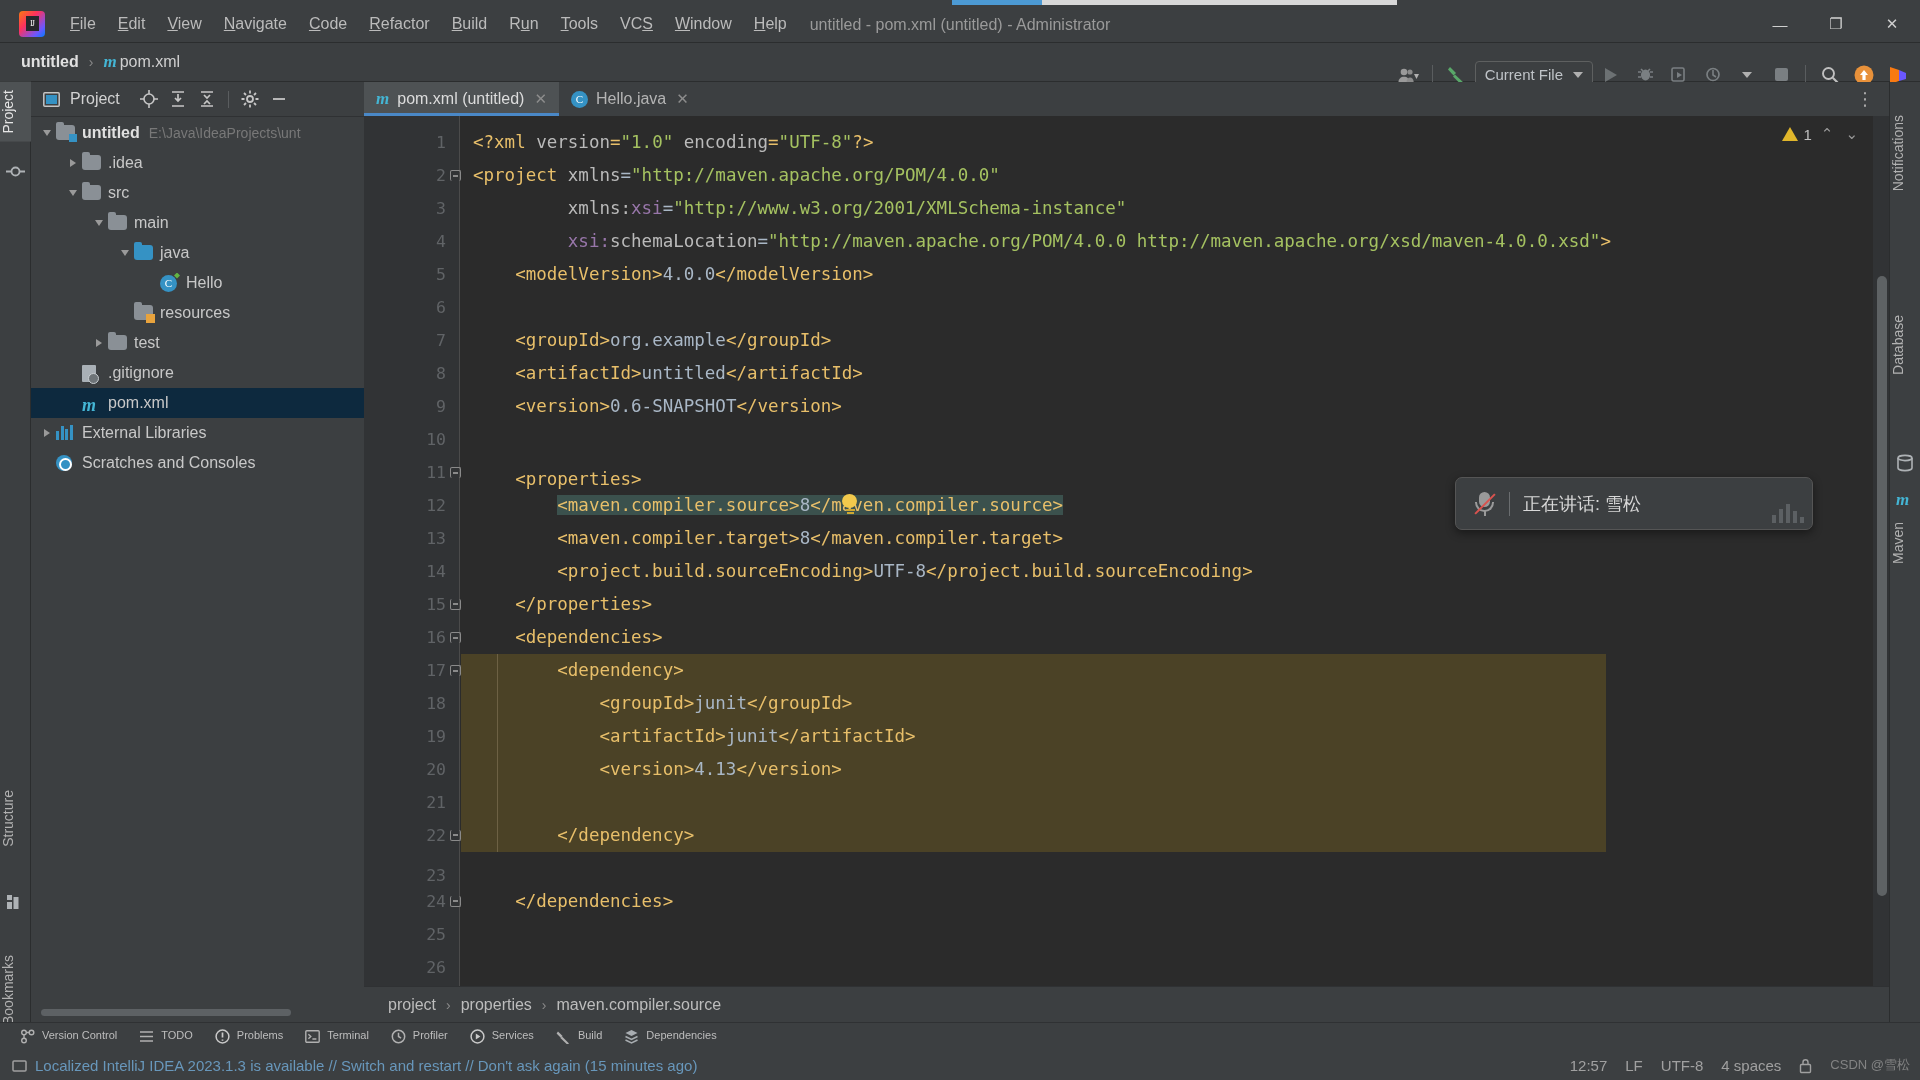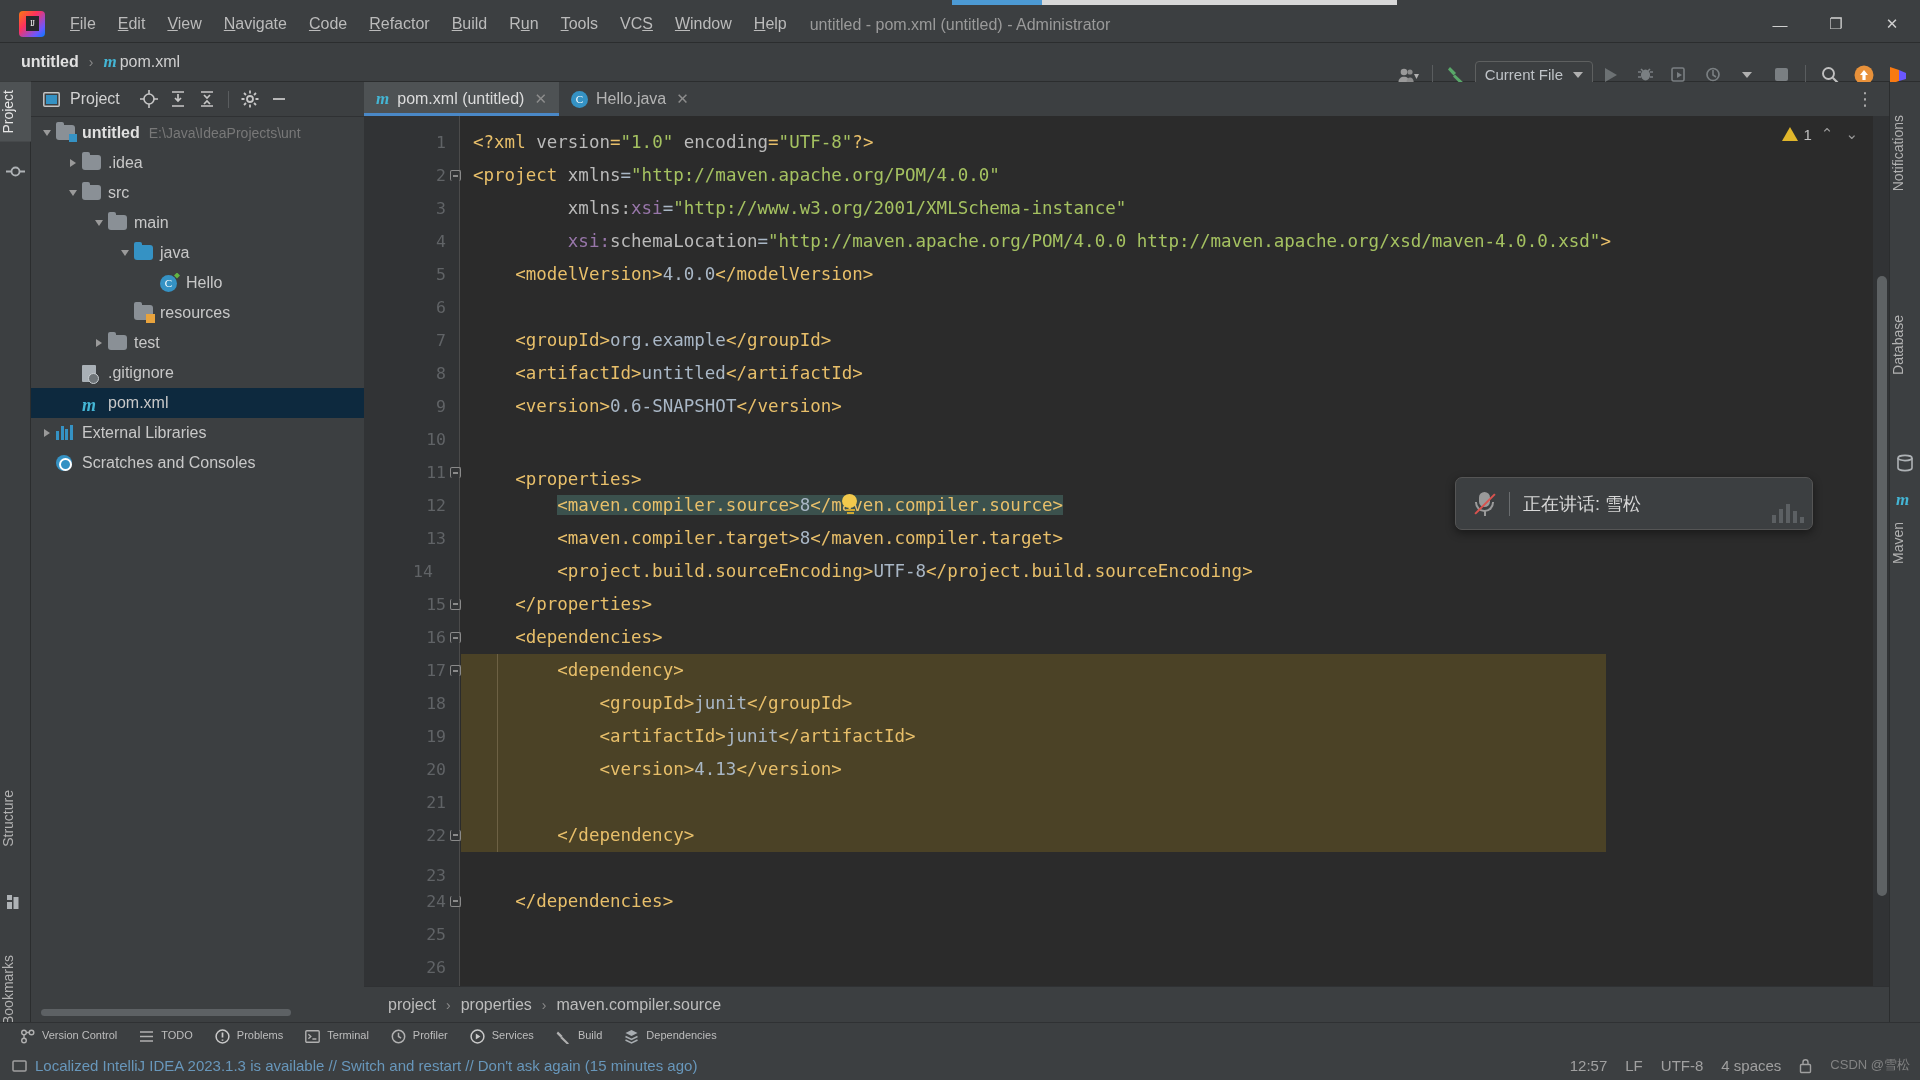--- a/index.html
+++ b/index.html
@@ -563,21 +563,21 @@
           <div class="lnum" style="top: 109px; line-height: 33px;">4</div>
           <div class="lnum" style="top: 142px; line-height: 33px;">5</div>
           <div class="lnum" style="top: 175px; line-height: 33px;">6</div>
           <div class="lnum" style="top: 208px; line-height: 33px;">7</div>
           <div class="lnum" style="top: 241px; line-height: 33px;">8</div>
           <div class="lnum" style="top: 274px; line-height: 33px;">9</div>
           <div class="lnum" style="top: 307px; line-height: 33px;">10</div>
           <div class="lnum" style="top: 340px; line-height: 33px;">11</div>
           <div class="lnum" style="top: 373px; line-height: 33px;">12</div>
           <div class="lnum" style="top: 406px; line-height: 33px;">13</div>
-          <div class="lnum" style="top: 439px; line-height: 33px; text-align: center;">14</div>
+          <div class="lnum" style="top: 439px; line-height: 33px;">14</div>
           <div class="lnum" style="top: 472px; line-height: 33px;">15</div>
           <div class="lnum" style="top: 505px; line-height: 33px;">16</div>
           <div class="lnum" style="top: 538px; line-height: 33px;">17</div>
           <div class="lnum" style="top: 571px; line-height: 33px;">18</div>
           <div class="lnum" style="top: 604px; line-height: 33px;">19</div>
           <div class="lnum" style="top: 637px; line-height: 33px;">20</div>
           <div class="lnum" style="top: 670px; line-height: 33px;">21</div>
           <div class="lnum" style="top: 703px; line-height: 33px;">22</div>
           <div class="lnum" style="top: 743px; line-height: 33px;">23</div>
           <div class="lnum" style="top: 769px; line-height: 33px;">24</div>

